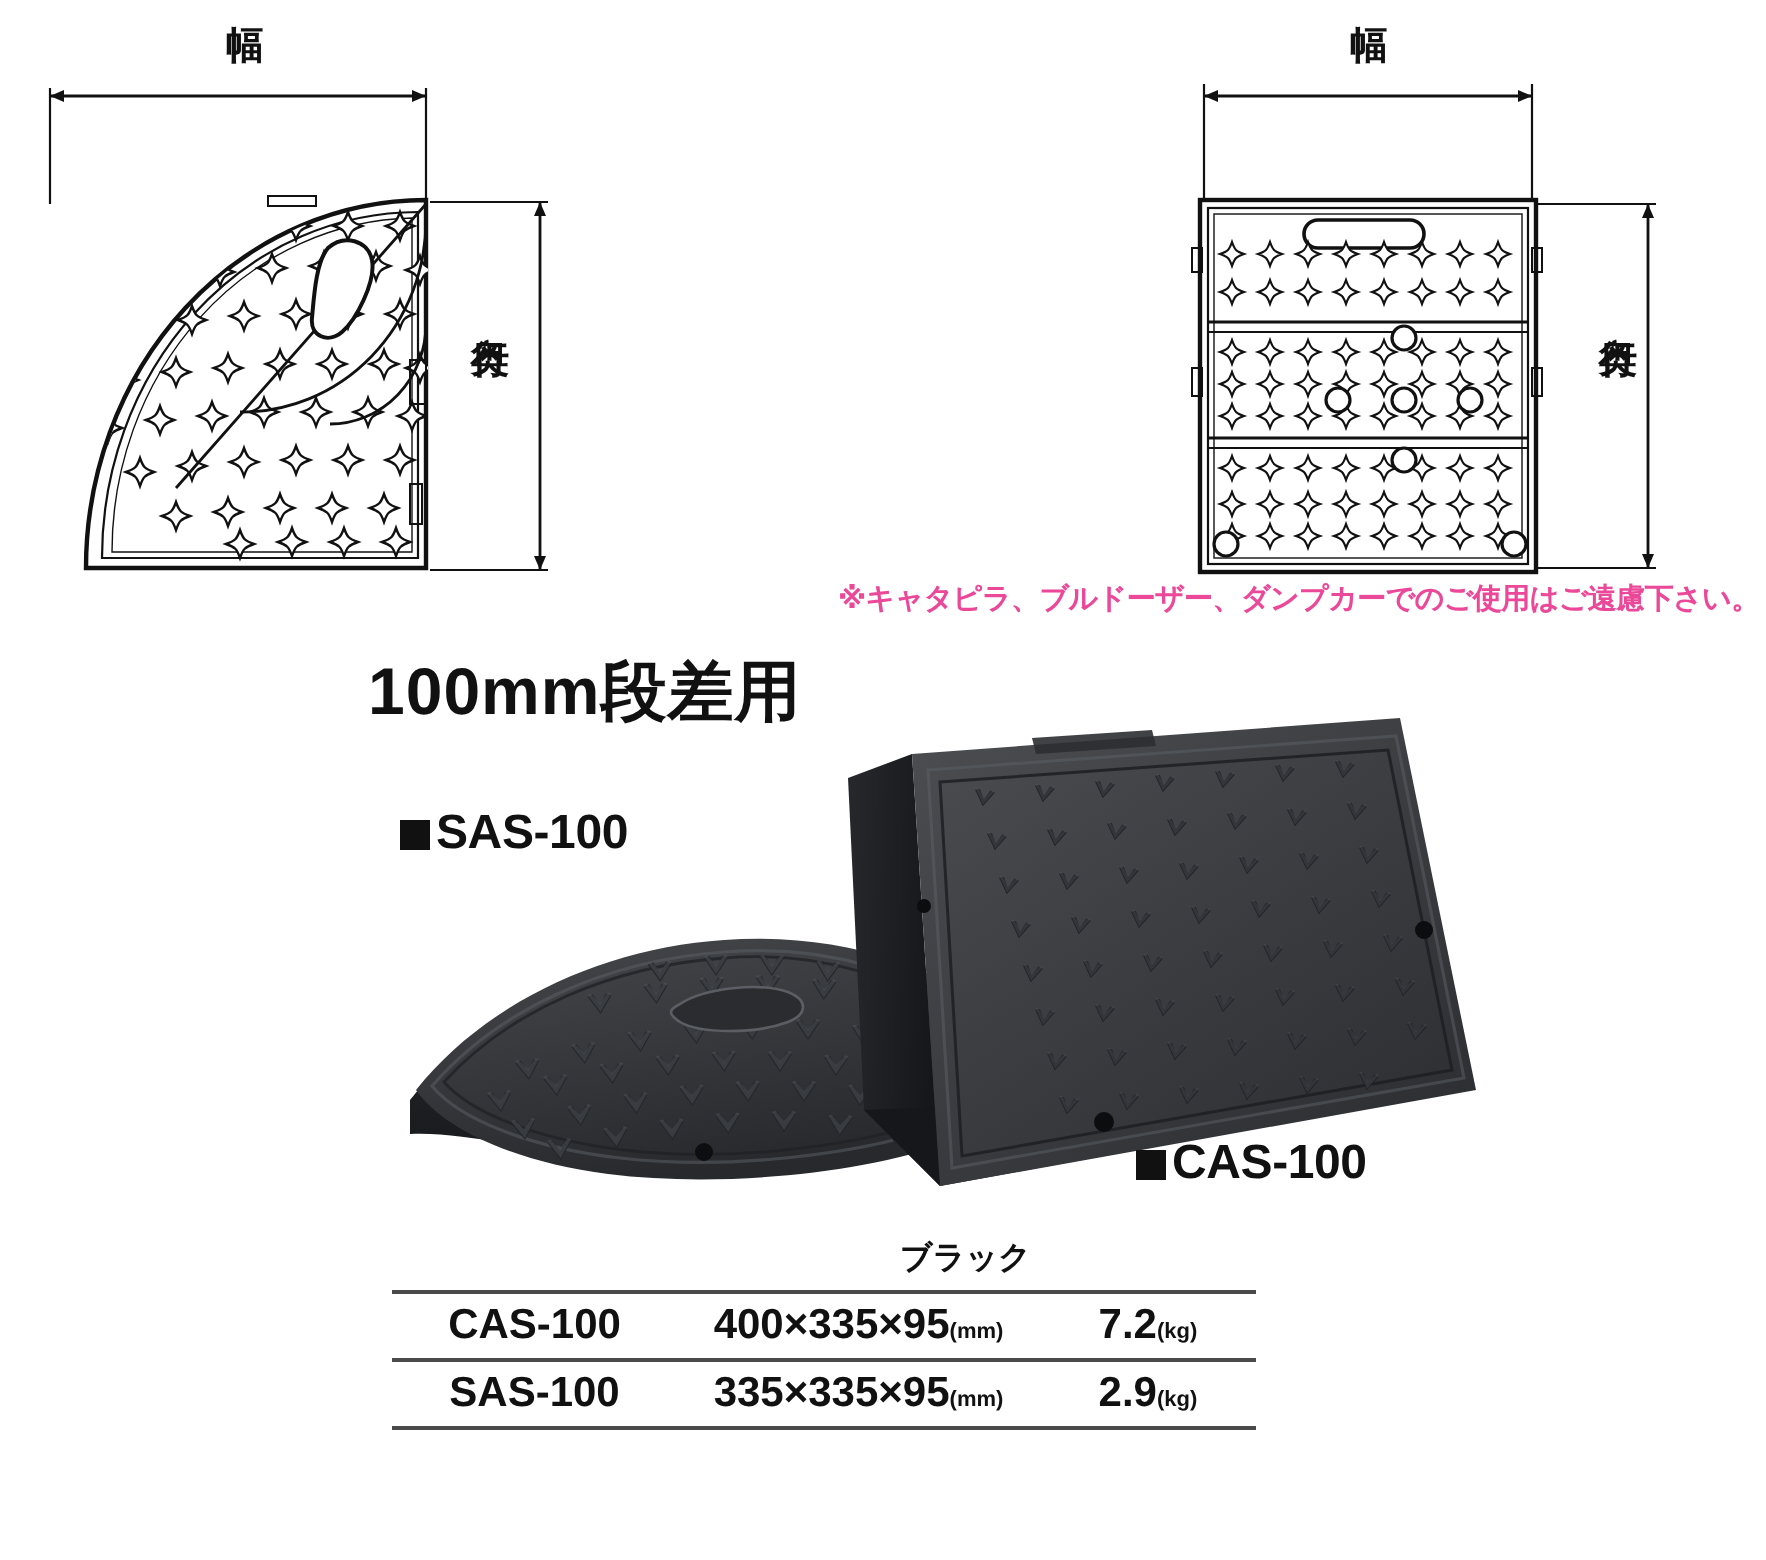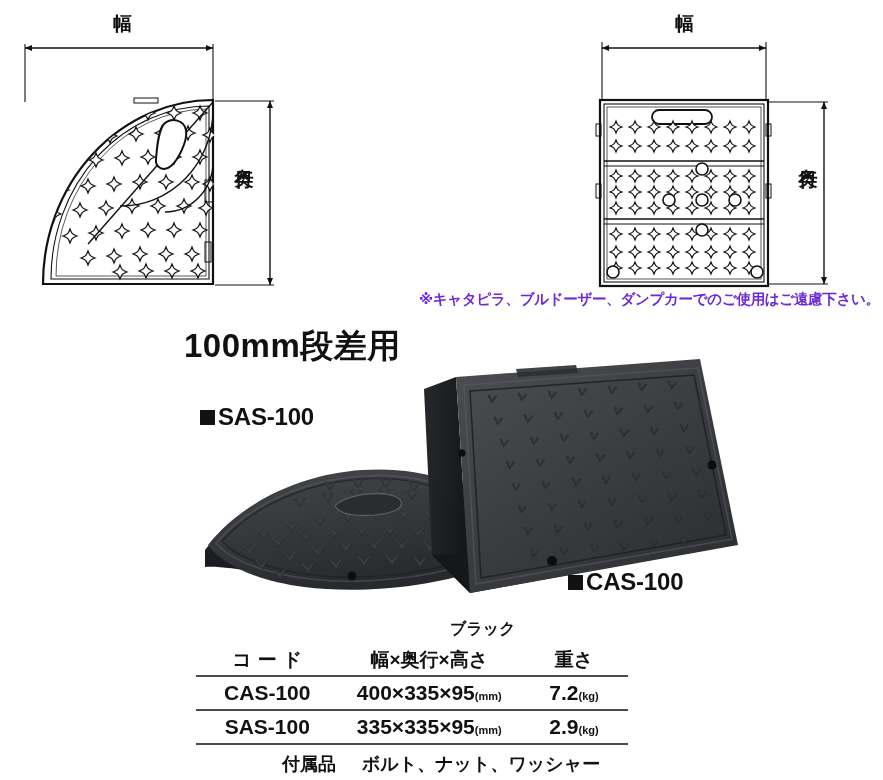--- a/index.html
+++ b/index.html
@@ -41,21 +41,21 @@
     letter-spacing: 1px;
   }
 
   
   .tech-svg { display: block; }
 
   
   .caution {
     font-size: 14.5px;
     font-weight: 700;
-    color: #6d28d9;
+    color: #ec4899;
     white-space: nowrap;
     letter-spacing: -0.3px;
   }
 
   
   .section-heading {
     font-size: 33px;
     font-weight: 700;
     color: #111;
     letter-spacing: 0.5px;
@@ -590,34 +590,20 @@
 
     <div class="abs callout" style="left:568px; top:213px;">
       <span class="sq"></span>
       <span>CAS-100</span>
     </div>
 
     <div class="abs color-name" style="left:450px; top:264px;">ブラック</div>
   </div>
 
   <div class="spec-wrap">
-    <table class="spec">
-      <colgroup>
-        <col class="col-code">
-          <col class="col-dim">
-          <col class="col-wt">
-      </colgroup>
-      <thead>
-        <tr>
-          <th class="code-head">コード</th>
-          <th>幅×奥行×高さ</th>
-          <th>重さ</th>
-        </tr>
-      </thead>
-    </table>
     <div class="hr-line"></div>
 
     <table class="spec">
       <colgroup>
         <col class="col-code">
           <col class="col-dim">
           <col class="col-wt">
       </colgroup>
       <tbody>
         <tr>
@@ -638,20 +624,15 @@
       <tbody>
         <tr>
           <td>SAS-100</td>
           <td><span>335×335×95</span><span class="unit">(mm)</span></td>
           <td><span>2.9</span><span class="unit">(kg)</span></td>
         </tr>
       </tbody>
     </table>
     <div class="hr-line"></div>
 
-    <div class="accessory">
-      <span>付属品</span>
-      <span class="gap"></span>
-      <span>ボルト、ナット、ワッシャー</span>
-    </div>
   </div>
 
 </div>
 
 </body></html>

